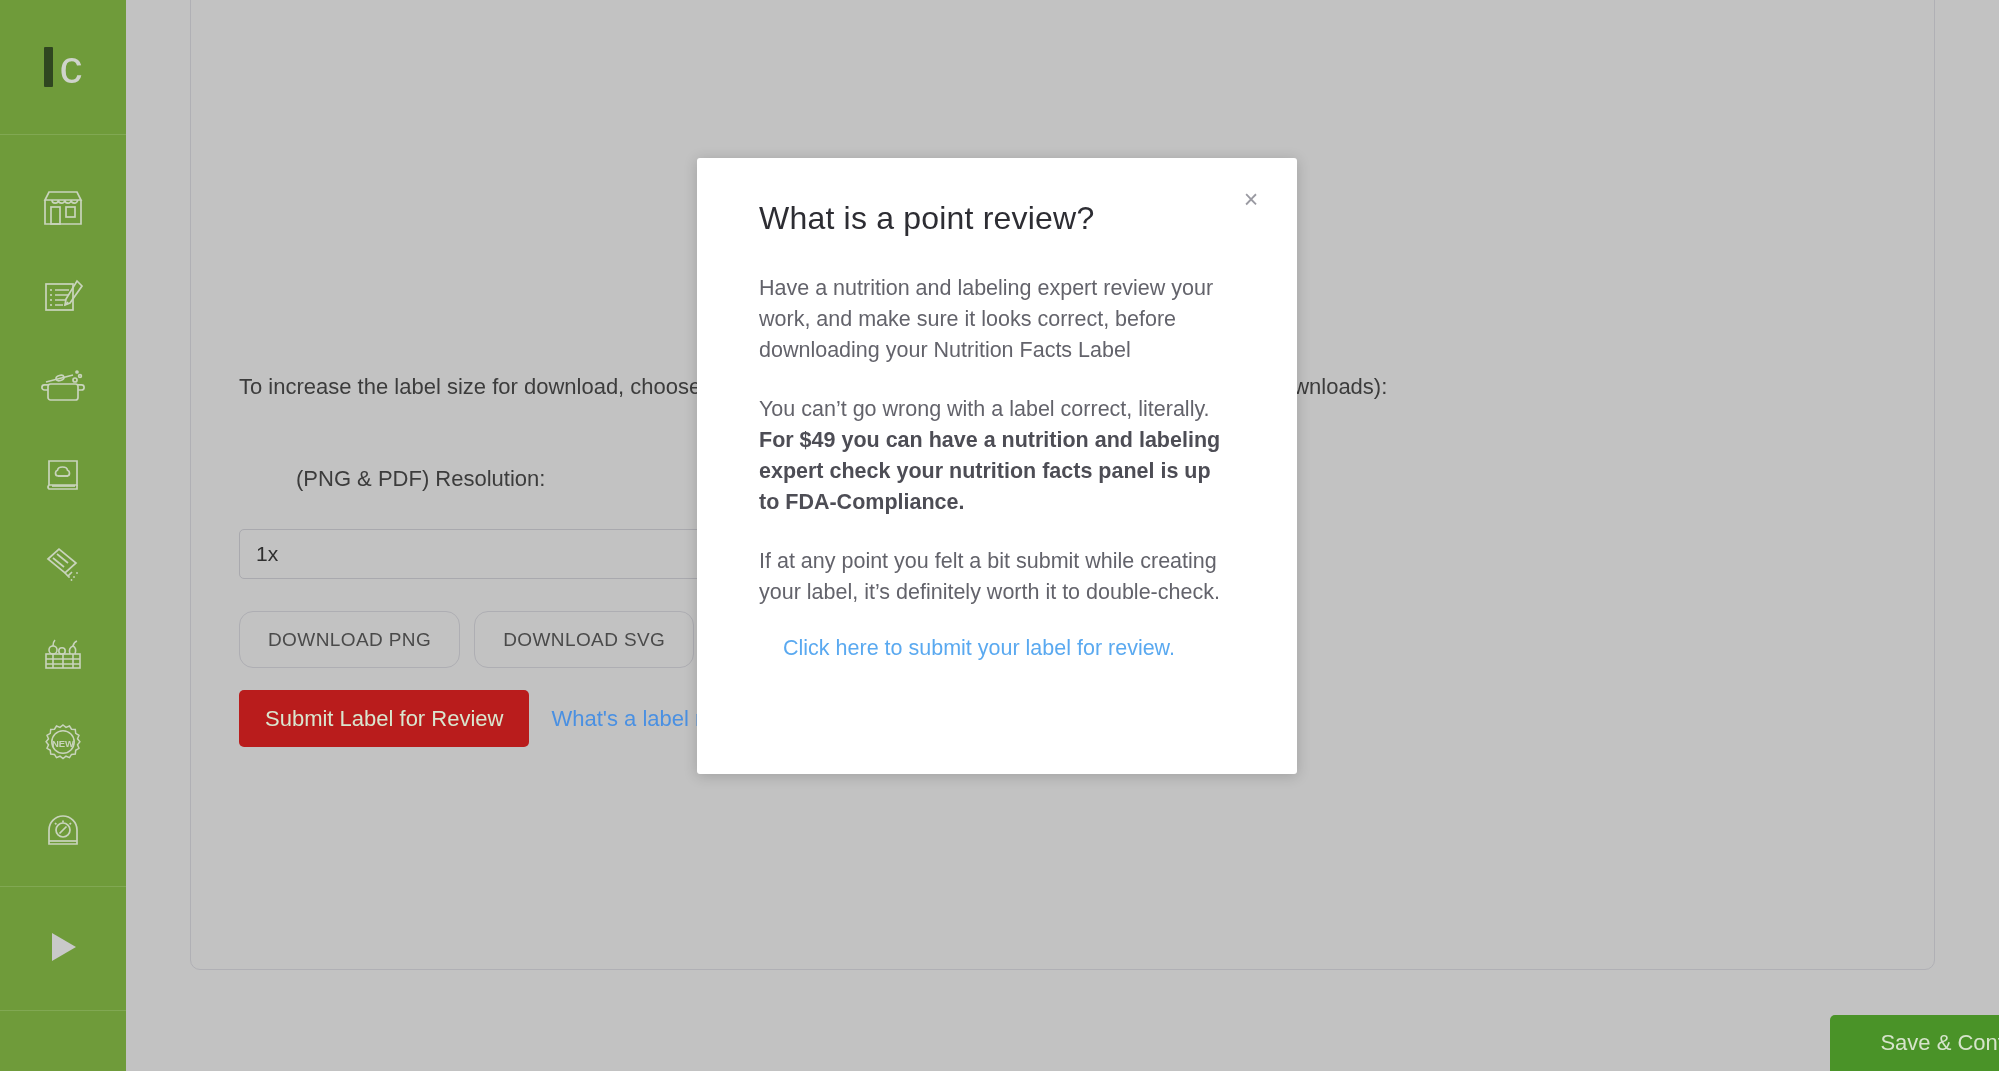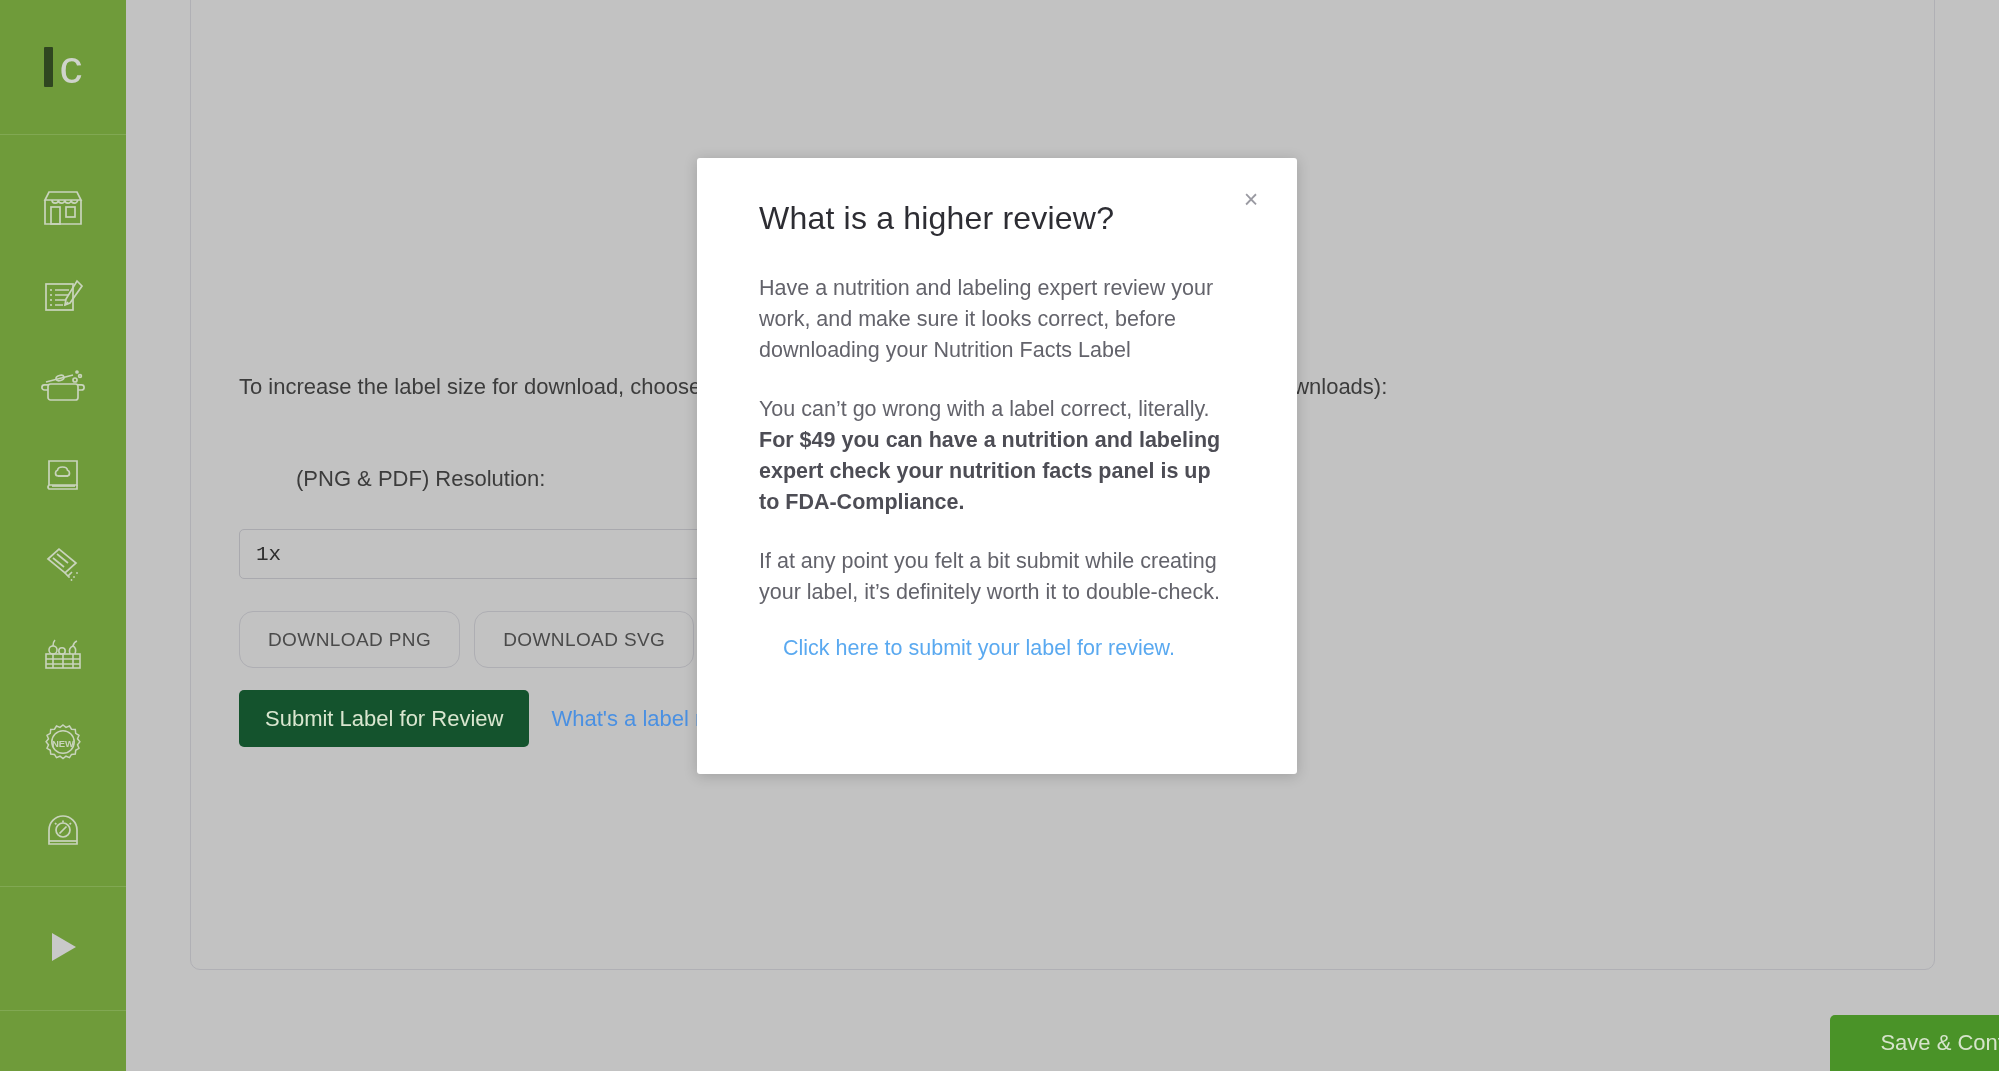--- a/index.html
+++ b/index.html
@@ -86,21 +86,20 @@
   .select-box {
     position: absolute; left: 48px; top: 948px;
     width: 512px; height: 50px;
     background: #c2c2c2;
     border: 1px solid #a9a9ae;
     border-radius: 5px;
     display: flex; align-items: center; justify-content: space-between;
     padding: 0 16px;
     font-size: 21px; color: #2f2f2f;
     cursor: pointer;
-    font-family: Liberation Mono, monospace;
   }
 
   .dl-row {
     position: absolute; left: 48px; top: 1030px;
     display: flex; gap: 14px;
   }
   .dl-btn {
     height: 57px; min-width: 200px;
     padding: 0 28px;
     background: #c2c2c2;
@@ -111,21 +110,21 @@
     letter-spacing: 0.4px;
     cursor: pointer;
   }
 
   .submit-row {
     position: absolute; left: 48px; top: 1109px;
     display: flex; align-items: center; gap: 22px;
   }
   .btn-green {
     height: 57px; padding: 0 26px;
-    background: #14532d;
+    background: #b91c1c;
     border: none; border-radius: 5px;
     color: #d9e6cf; font-size: 22px;
     display: flex; align-items: center; justify-content: center;
     cursor: pointer;
   }
   .link-blue {
     color: #4a90e2; font-size: 22px; cursor: pointer;
     text-decoration: none;
   }
 
@@ -332,20 +331,20 @@
         <a class="link-blue">What's a label review?</a>
       </div>
 
     </div>
 
     <div class="save-continue">Save &amp; Continue</div>
   </div>
 
   <div class="modal">
     <div class="modal-close">×</div>
-    <h2>What is a higher review?</h2>
+    <h2>What is a point review?</h2>
     <p>Have a nutrition and labeling expert review your work, and make sure it looks correct, before downloading your Nutrition Facts Label</p>
     <p><span>You can’t go wrong with a label correct, literally. </span><b>For $49 you can have a nutrition and labeling expert check your nutrition facts panel is up to FDA-Compliance.</b></p>
     <p>If at any point you felt a bit submit while creating your label, it’s definitely worth it to double-check.</p>
     <a class="modal-link">Click here to submit your label for review.</a>
   </div>
 
 </div>
 
 </body></html>

